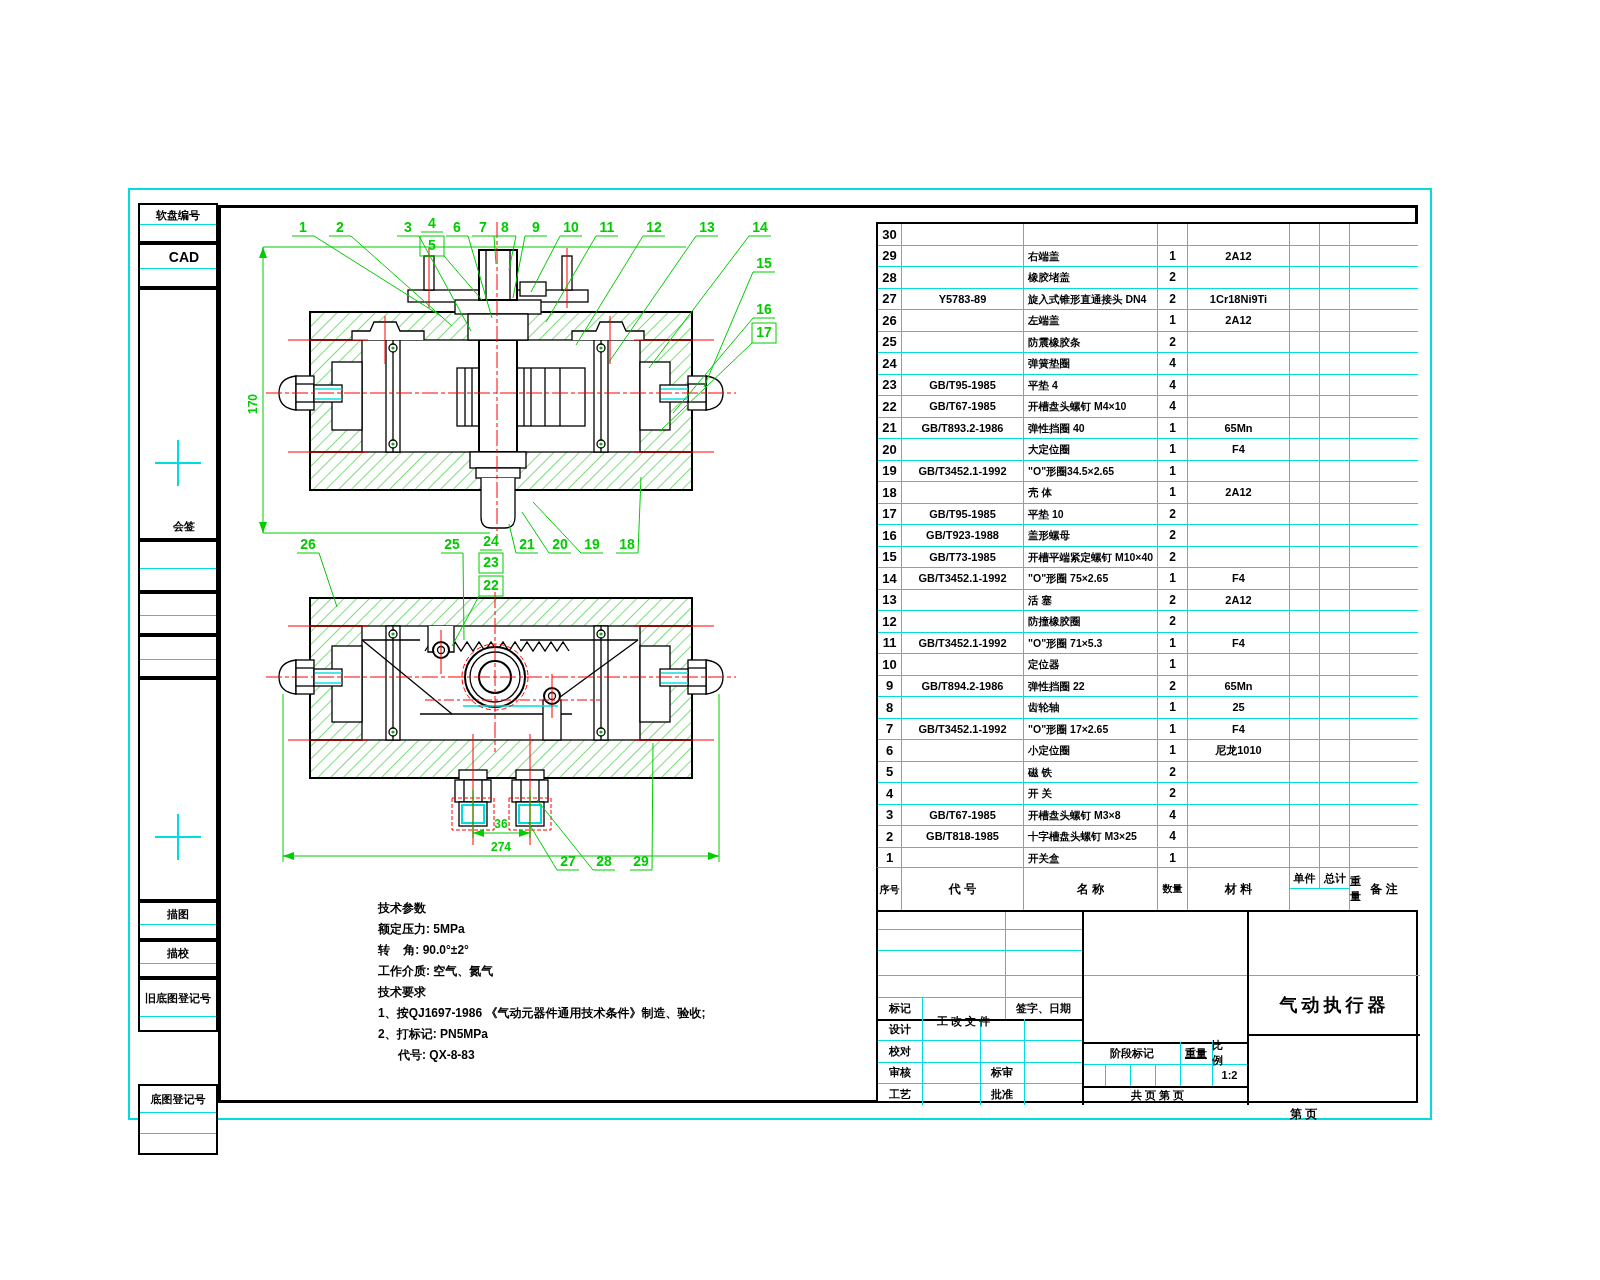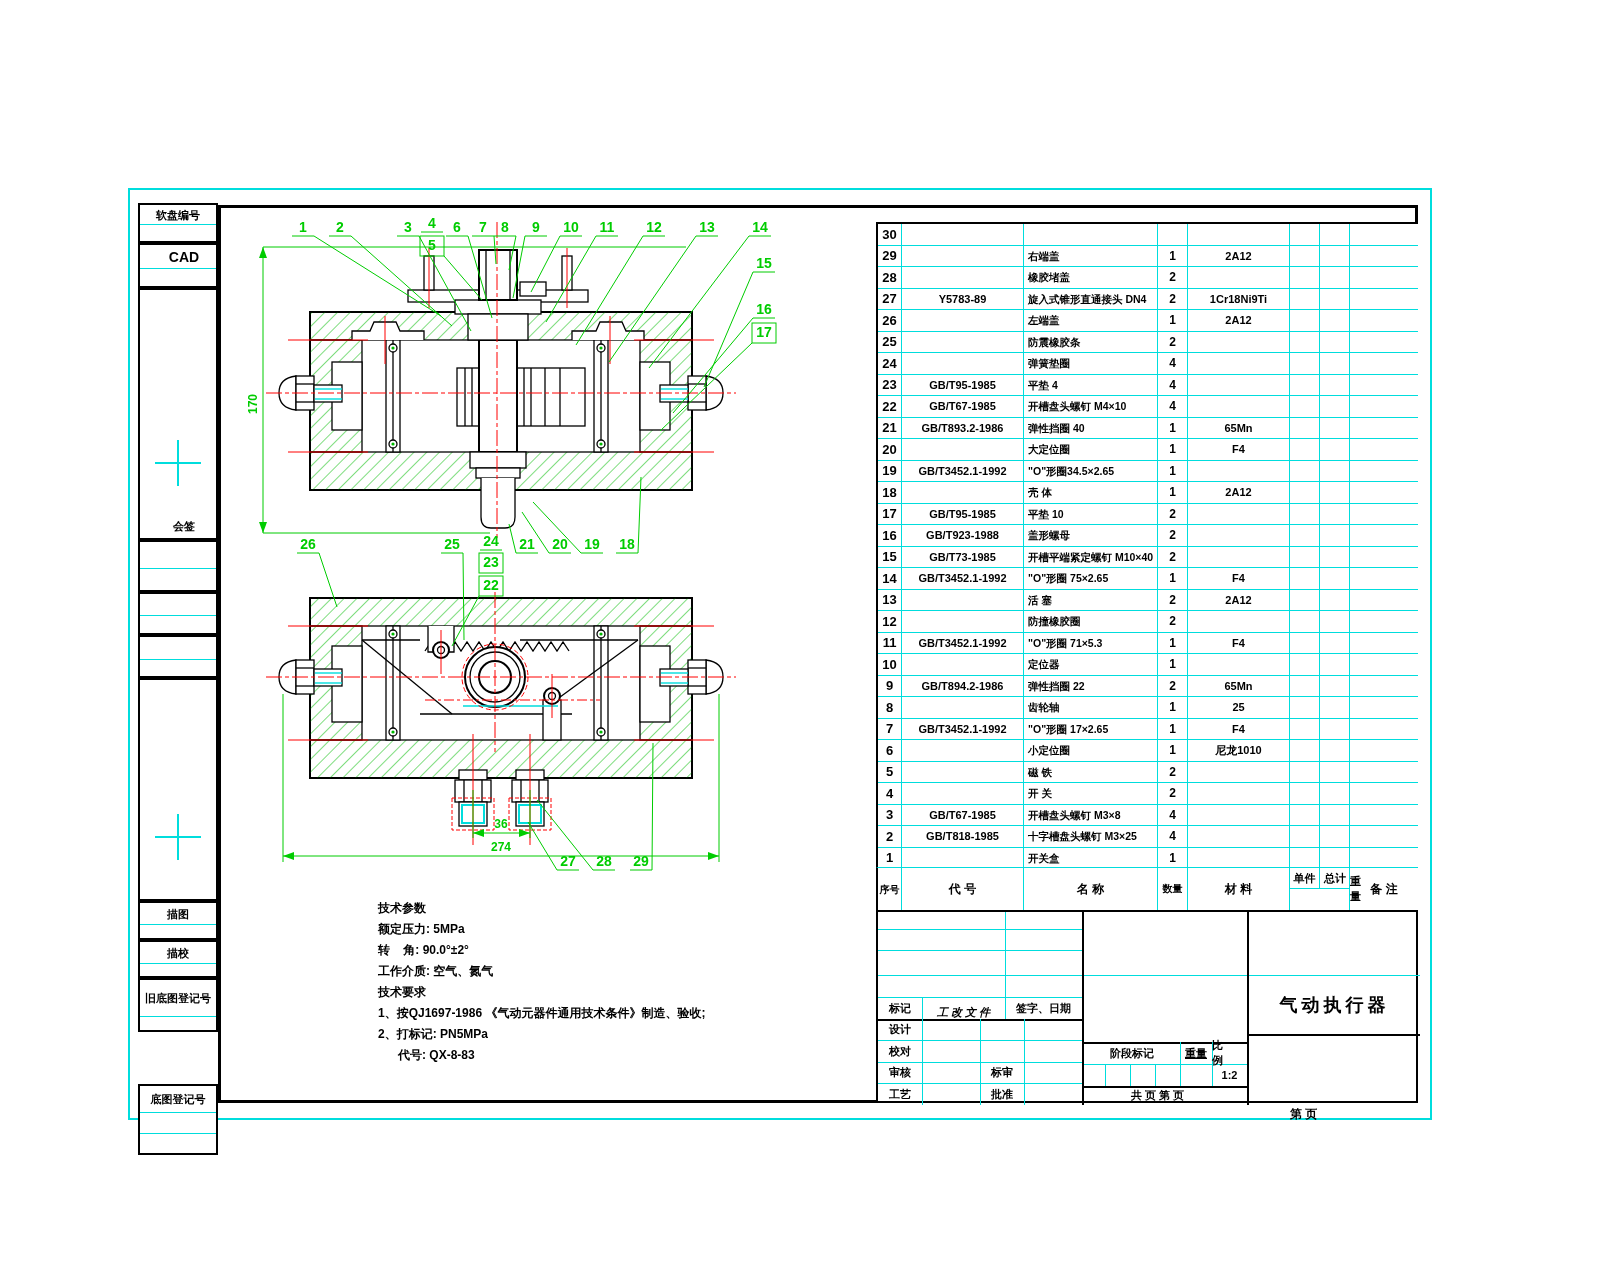--- a/index.html
+++ b/index.html
@@ -794,21 +794,21 @@
     <div class="cyl" style="left:0;top:150px;width:204px;height:1px;"></div>
     <div class="cyl" style="left:0;top:171px;width:204px;height:1px;"></div>
     <div class="cyl" style="left:127px;top:0;width:1px;height:85px;"></div>
     <div class="cyl" style="left:44px;top:85px;width:1px;height:108px;"></div>
     <div class="cyl" style="left:127px;top:85px;width:1px;height:22px;"></div>
     <div class="cyl" style="left:102px;top:107px;width:1px;height:86px;"></div>
     <div class="cyl" style="left:146px;top:107px;width:1px;height:86px;"></div>
     <div class="bkl" style="left:204px;top:0;width:2px;height:193px;"></div>
 
     <div class="tb" style="left:0;top:85px;width:44px;height:22px;">标记</div>
-    <div class="tb" style="left:44px;top:85px;width:83px;height:30px;font-style:italic;">工 改 文 件</div>
+    <div class="tb" style="left:44px;top:94px;width:83px;height:30px;">工 改 文 件</div>
     <div class="tb" style="left:127px;top:85px;width:77px;height:22px;">签字、日期</div>
 
     <div class="tb" style="left:0;top:107px;width:44px;height:21px;">设计</div>
     <div class="tb" style="left:0;top:128px;width:44px;height:22px;">校对</div>
     <div class="tb" style="left:0;top:150px;width:44px;height:21px;">审核</div>
     <div class="tb" style="left:0;top:171px;width:44px;height:22px;">工艺</div>
     <div class="tb" style="left:102px;top:150px;width:44px;height:21px;">标审</div>
     <div class="tb" style="left:102px;top:171px;width:44px;height:22px;">批准</div>
 
     <div class="cyl" style="left:206px;top:63px;width:163px;height:1px;"></div>

